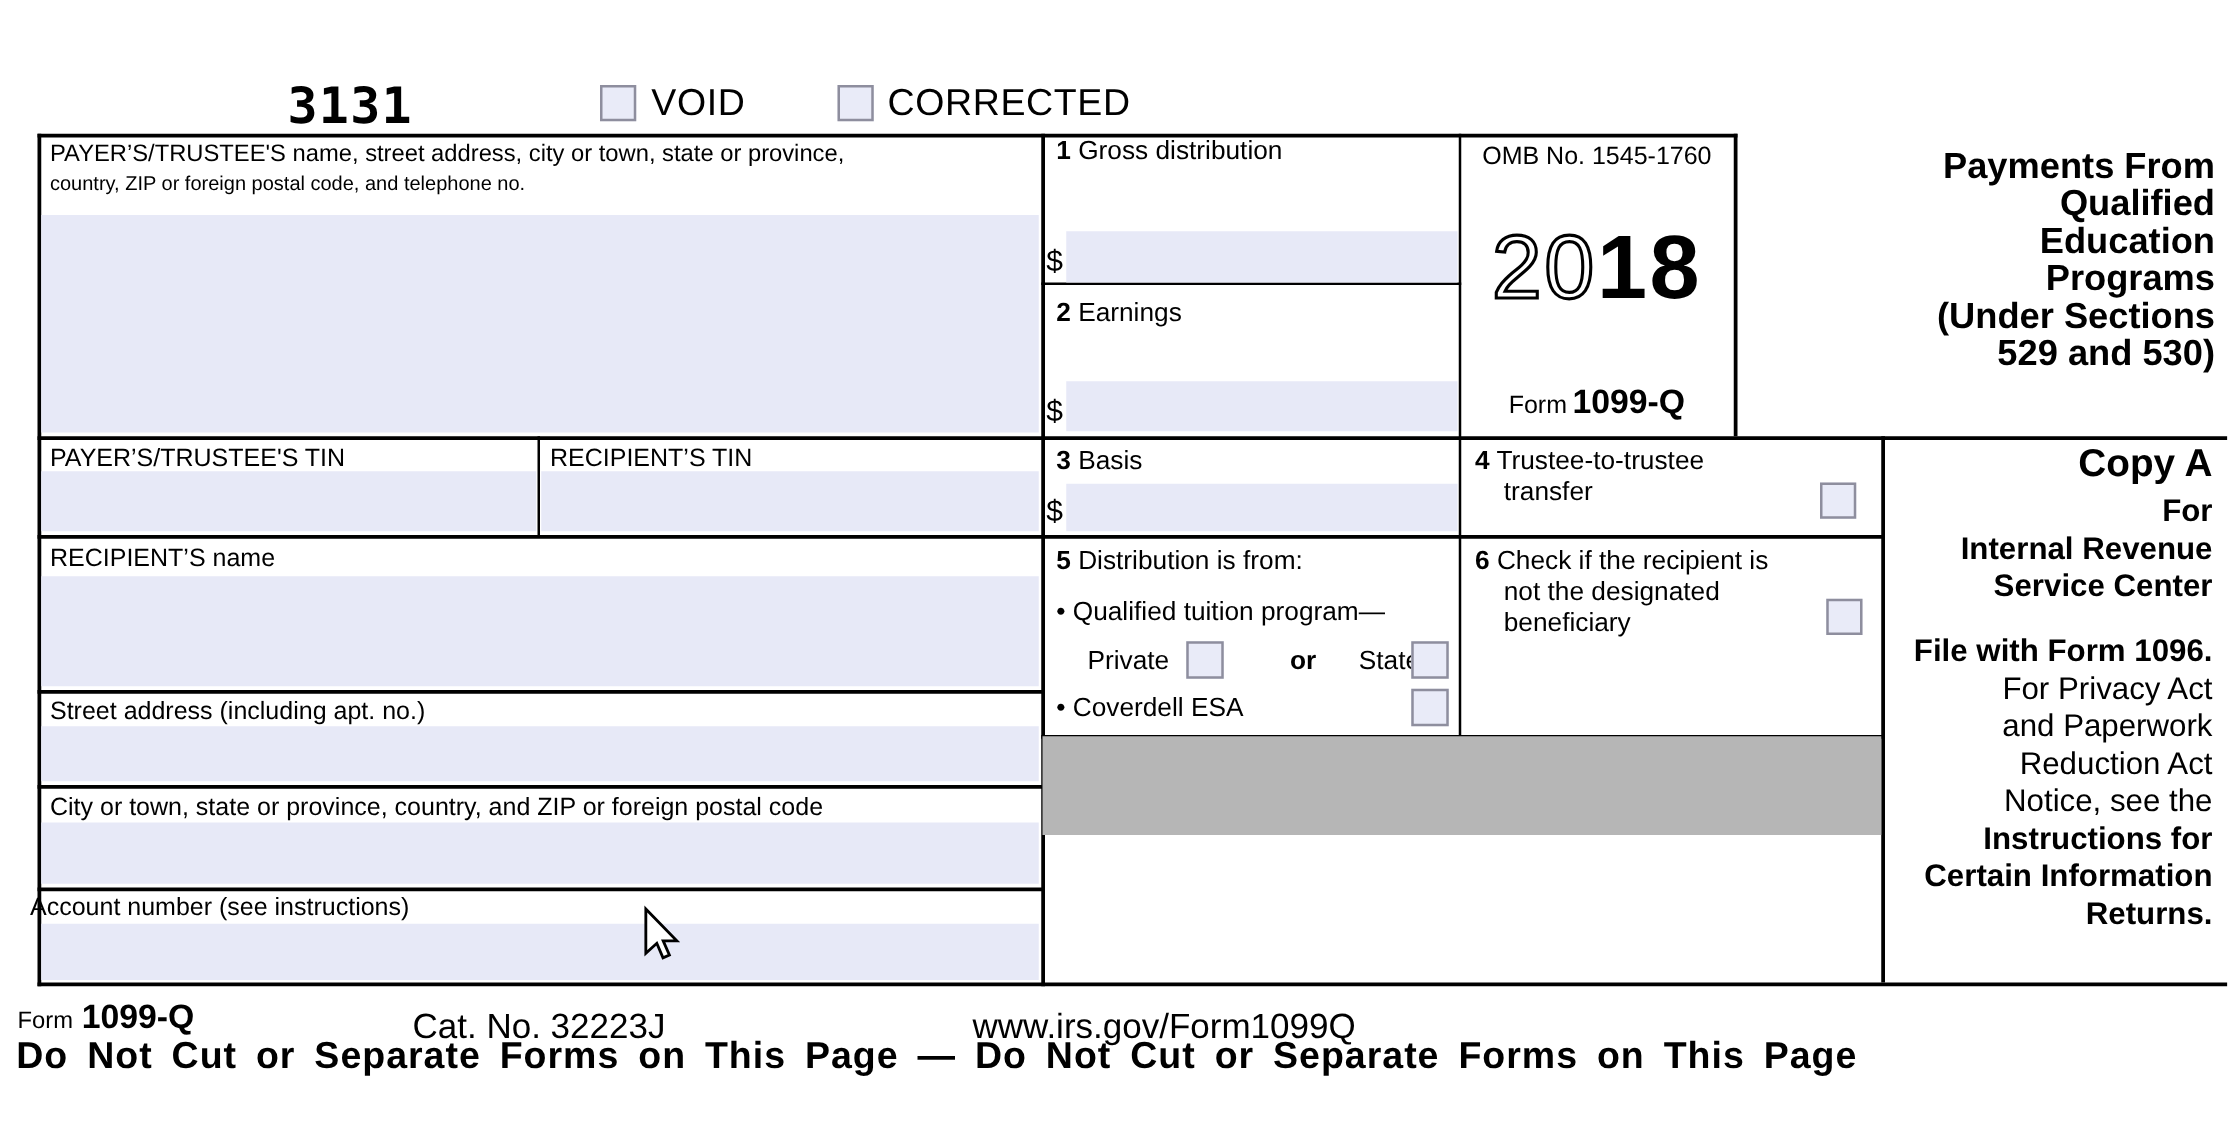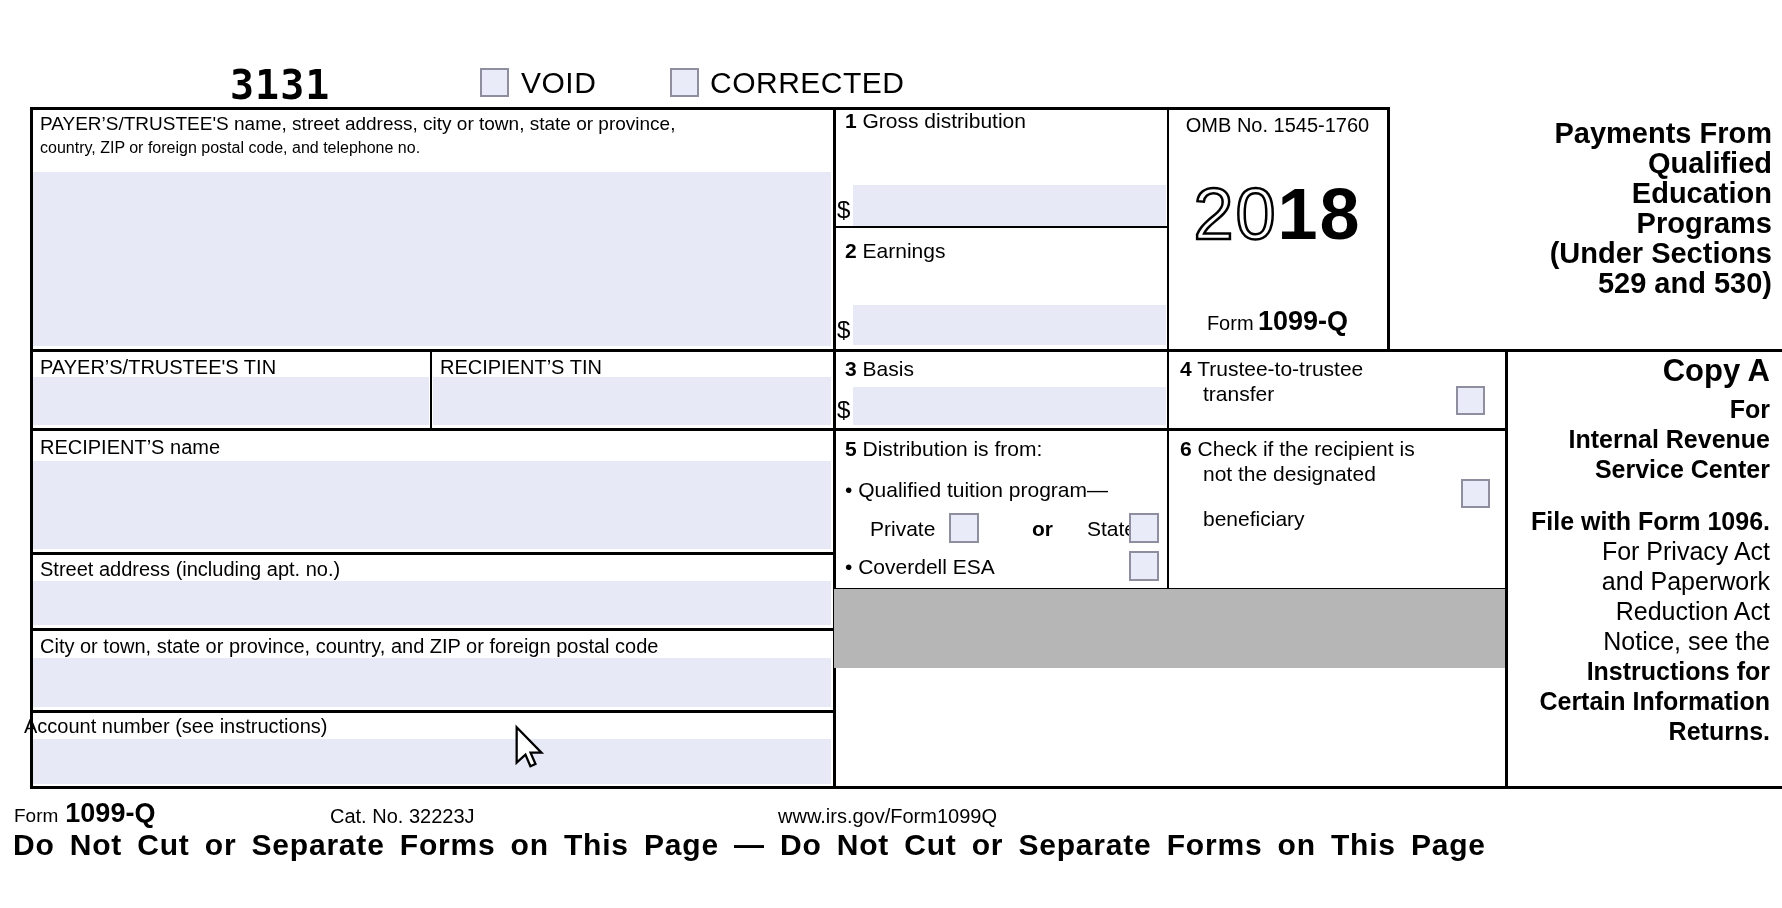--- a/index.html
+++ b/index.html
@@ -36,21 +36,21 @@
   .omb-form .fn { font-size:27px; font-weight:bold; }
   .copy-a { position:absolute; left:1508px; top:354px; width:262px; text-align:right; }
   .copy-a .title { font-size:31px; font-weight:bold; line-height:34px; margin-bottom:6px; }
   .copy-a .cline { font-size:25px; line-height:30px; }
   .copy-a .b { font-weight:bold; }
   .copy-a .gap { height:22px; }
   .gray-block { position:absolute; left:834px; top:589px; width:671px; height:79px; background:#b6b6b6; }
   .footer-formline { position:absolute; left:14px; top:798px; display:flex; align-items:baseline; }
   .footer-formline .fw { font-size:19px; }
   .footer-formline .fn { font-size:27px; font-weight:bold; margin-left:7px; }
-  .footer-text { position:absolute; top:805px; font-size:20px; white-space:nowrap; }
+  .footer-text { position:absolute; top:805px; font-size:28px; white-space:nowrap; }
   .donotcut {
     position:absolute; left:13px; top:828px; font-size:30px; font-weight:bold;
     letter-spacing:0.8px; word-spacing:6px; white-space:nowrap;
   }
   .cursor { position:absolute; left:511px; top:724px; }
   .bullet-line { position:absolute; font-size:21px; white-space:nowrap; }
 </style>
 </head>
 <body>
 
@@ -147,21 +147,21 @@
   <div class="bullet-line" style="left:1087px;top:517px;">State</div>
   <div class="cb" style="left:1129px;top:513px;width:30px;height:30px;"></div>
   <div class="bullet-line" style="left:845px;top:555px;">• Coverdell ESA</div>
   <div class="cb" style="left:1129px;top:551px;width:30px;height:30px;"></div>
 
   <div class="boxlbl" style="left:1180px;top:436px;">
     <span class="bnum">6</span>
     <span>Check if the recipient is</span>
   </div>
   <div class="boxlbl" style="left:1203px;top:461px;">not the designated</div>
-  <div class="boxlbl" style="left:1203px;top:486px;margin-top:20px;">beneficiary</div>
+  <div class="boxlbl" style="left:1203px;top:486px;">beneficiary</div>
   <div class="cb" style="left:1461px;top:479px;width:29px;height:29px;"></div>
 
   <div class="gray-block"></div>
 
   <div class="lbl" style="left:40px;top:558px;">Street address (including apt. no.)</div>
   <div class="fill" style="left:33px;top:581px;width:798px;height:44px;"></div>
 
   <div class="lbl" style="left:40px;top:635px;">City or town, state or province, country, and ZIP or foreign postal code</div>
   <div class="fill" style="left:33px;top:658px;width:798px;height:49px;"></div>
 

